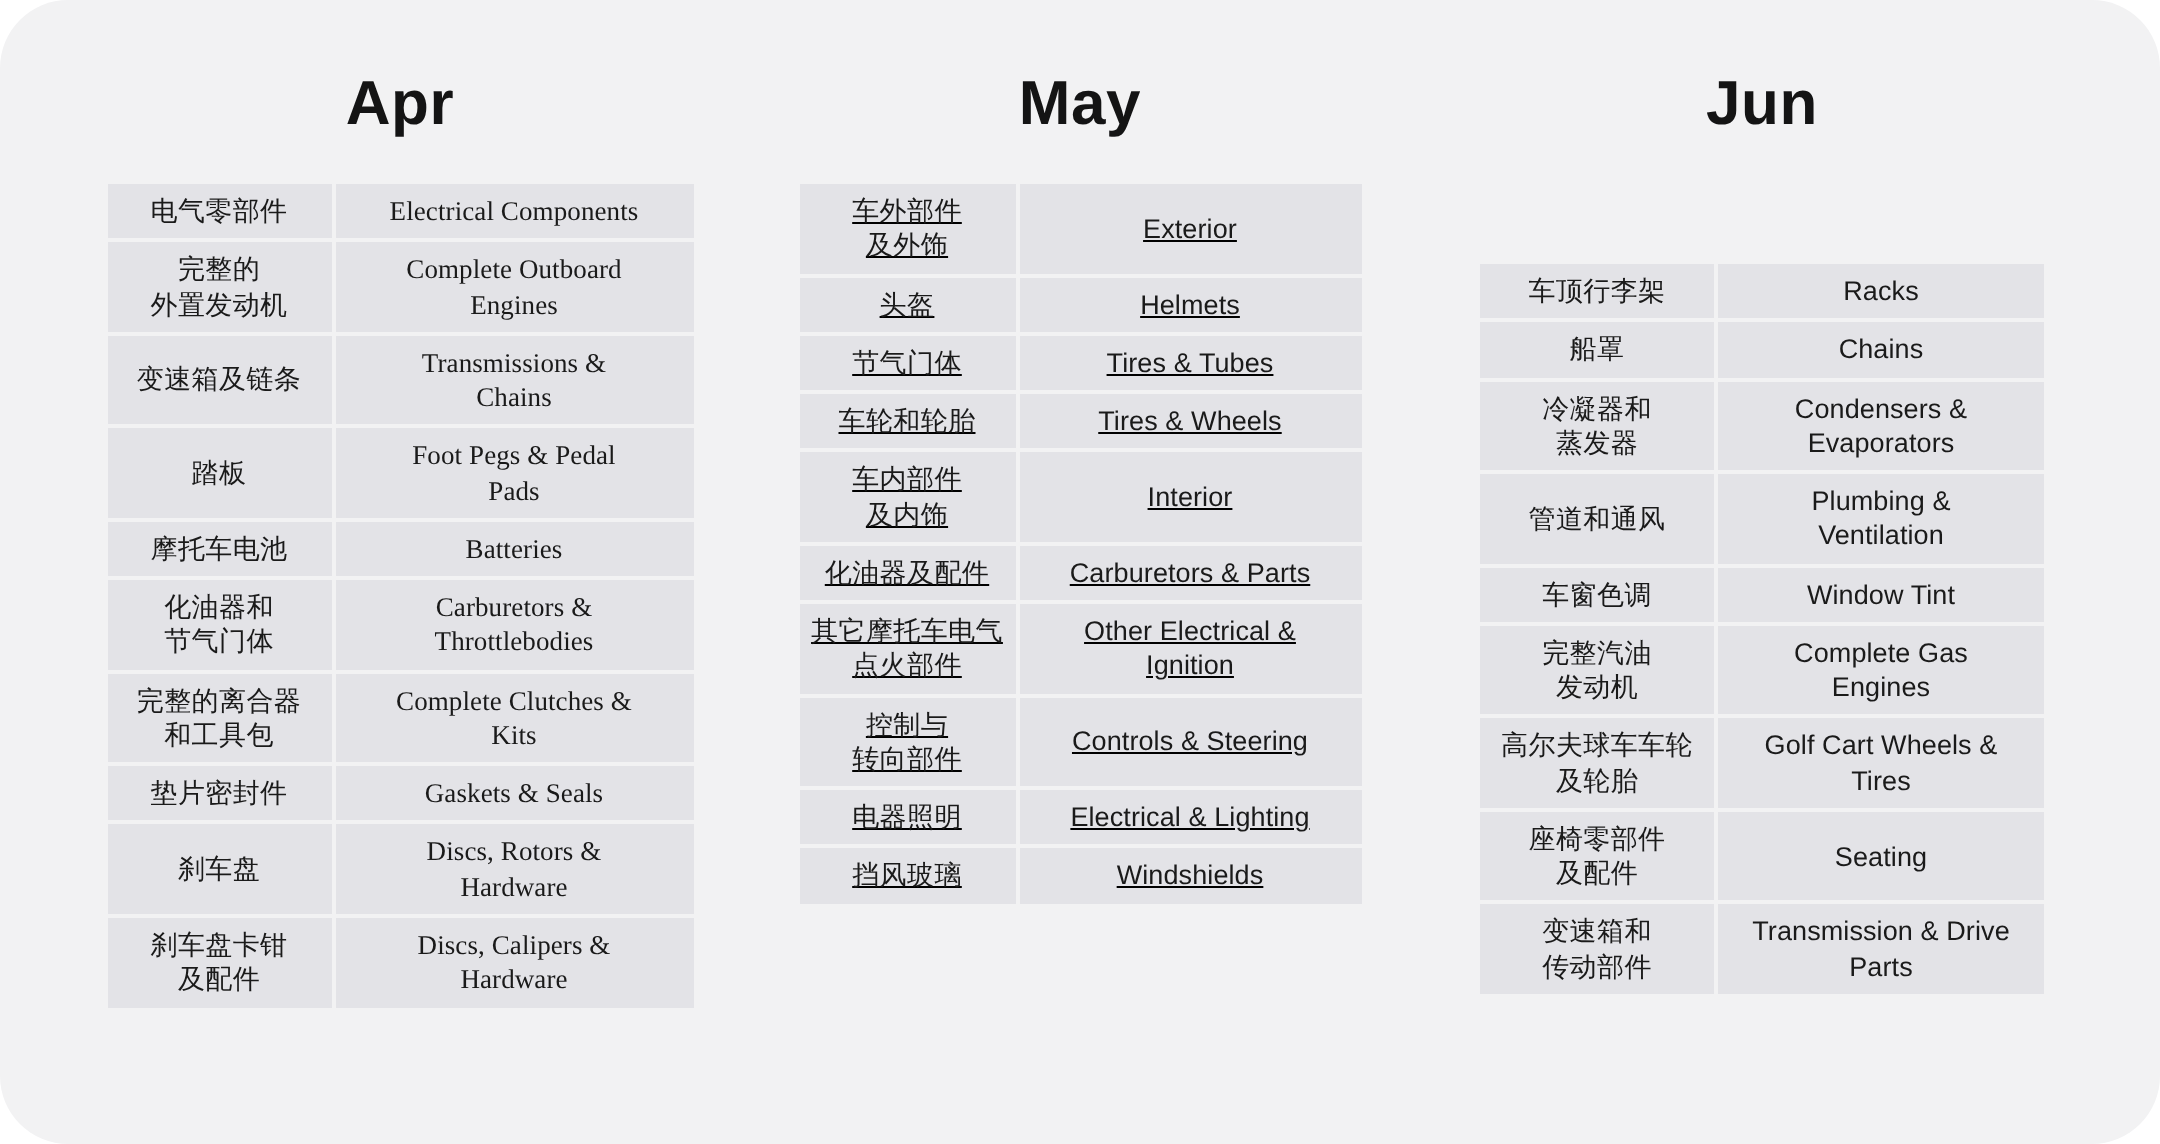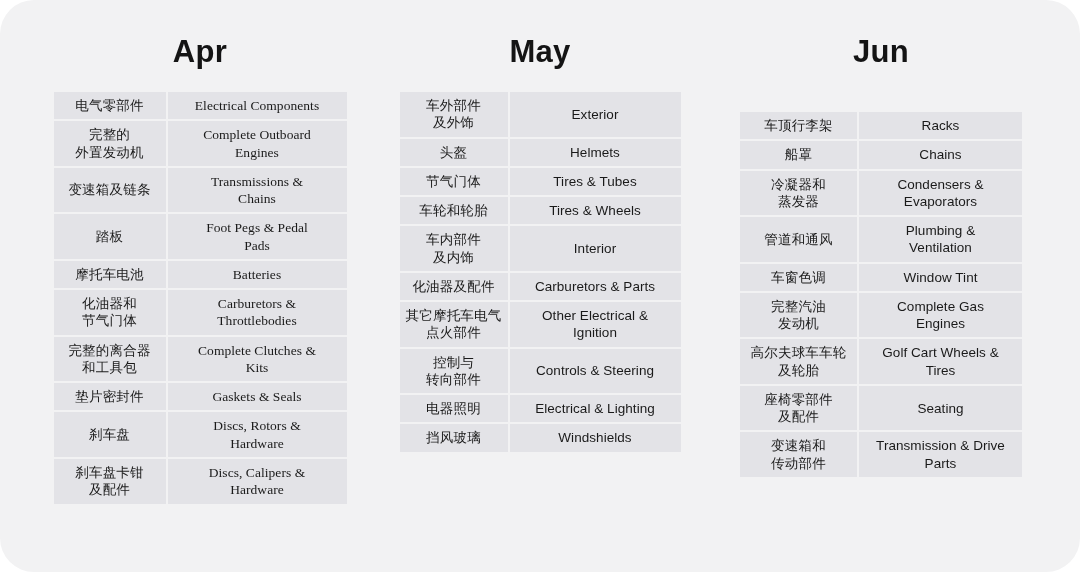--- a/index.html
+++ b/index.html
@@ -34,41 +34,41 @@
     align-items: flex-start;
   }
   .month-col {
     display: flex;
     flex-direction: column;
     align-items: center;
     box-sizing: border-box;
   }
   .month-col.apr { width: 370px; padding-left: 30px; }
   .month-col.may { width: 340px; }
-  .month-col.jun { width: 370px; padding-right: 28px; gap: 20px; }
+  .month-col.jun { width: 370px; padding-right: 28px; }
 
   .month-title {
     font-size: 31px;
     font-weight: bold;
     color: #141414;
     letter-spacing: 0.3px;
     line-height: 1;
     margin-top: 36px;
     margin-bottom: 23px;
   }
 
   .cat-table {
     border-collapse: separate;
     border-spacing: 2px 2px;
     background: transparent;
     table-layout: fixed;
   }
   .cat-table.apr  { width: 291px; font-family: Liberation Serif, serif; }
-  .cat-table.may  { width: 279px; }
-  .cat-table.jun  { width: 280px; }
+  .cat-table.may  { width: 279px; text-decoration: underline; }
+  .cat-table.jun  { width: 280px; margin-top: 40px; }
 
   .cat-table td {
     background: #e3e3e7;
     color: #1a1a1a;
     text-align: center;
     vertical-align: middle;
     padding: 5px 4px;
     line-height: 1.28;
     box-sizing: border-box;
   }

